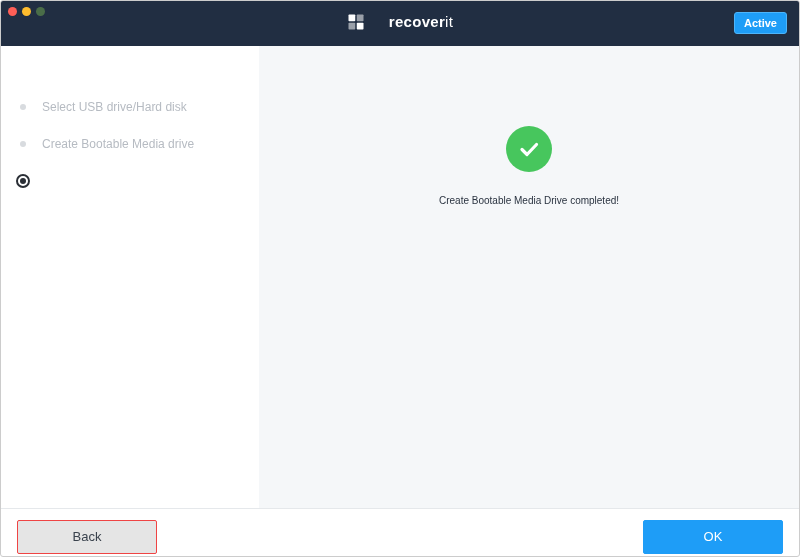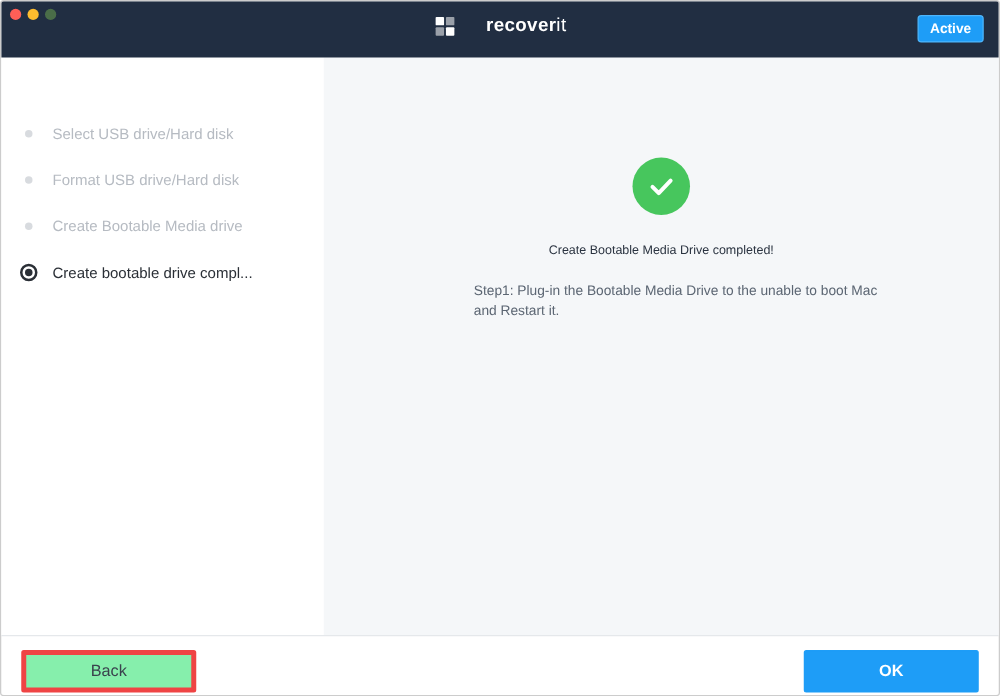--- a/index.html
+++ b/index.html
@@ -183,29 +183,29 @@
       height: 34px;
       width: 140px;
       font-size: 13px;
       border-radius: 2px;
       cursor: pointer;
       display: flex;
       align-items: center;
       justify-content: center;
     }
     .btn-back {
-      background: #86efac;
-      border: 4px solid #ef4444;
+      background: #e5e5e5;
+      border: 1px solid #ef4444;
       color: #3a424d;
     }
     .btn-ok {
       background: #1e9df7;
       border: 1px solid #1e9df7;
       color: #fff;
-      font-weight: 700;
+      font-weight: 400;
     }
   </style>
 </head>
 <body>
 
 <div class="window-controls">
   <div class="window-control control-close"></div>
   <div class="window-control control-min"></div>
   <div class="window-control control-max"></div>
 </div>
@@ -231,48 +231,40 @@
       <div class="sidebar-item">
         <span class="step-dot">
             <span class="dot-inactive"></span>
           </span>
         <span class="step-label">Select USB drive/Hard disk</span>
       </div>
       <div class="sidebar-item">
         <span class="step-dot">
             <span class="dot-inactive"></span>
           </span>
-        <span class="step-label">Format USB drive/Hard disk</span>
-      </div>
-      <div class="sidebar-item">
-        <span class="step-dot">
-            <span class="dot-inactive"></span>
-          </span>
         <span class="step-label">Create Bootable Media drive</span>
       </div>
       <div class="sidebar-item active">
         <span class="step-dot">
           <span class="dot-active-ring">
               <span class="dot-active-core"></span>
             </span>
         </span>
-        <span class="step-label">Create bootable drive compl...</span>
       </div>
     </div>
   </div>
 
   <div class="main">
     <div class="check-circle">
       <svg width="24" height="24" viewBox="0 0 24 24">
         <path d="M5 12.5 L10 17.5 L19.5 7.5" stroke="#fff" stroke-width="3.2" fill="none" stroke-linecap="round" stroke-linejoin="round"></path>
       </svg>
     </div>
     <div class="main-title">Create Bootable Media Drive completed!</div>
     <div class="instructions">
-      <div class="instr-line">Step1: Plug-in the Bootable Media Drive to the unable to boot Mac and Restart it.</div>
     </div>
   </div>
 </div>
 
 <div class="footer">
   <div class="btn btn-back">Back</div>
   <div class="btn btn-ok">OK</div>
 </div>
 
 </body></html>

